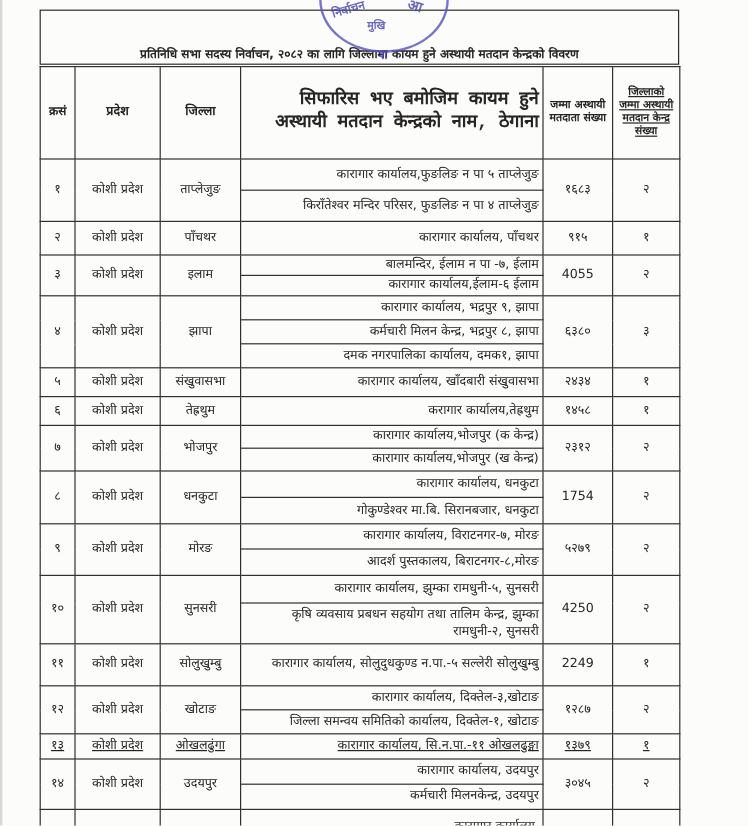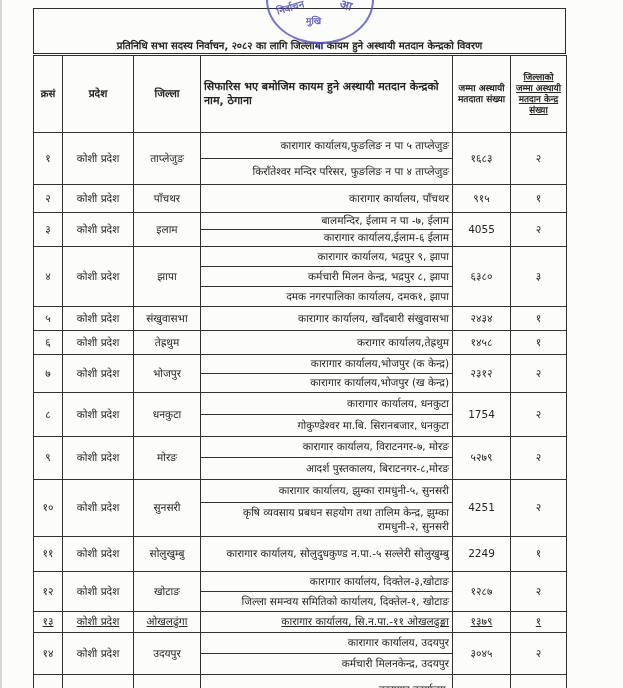--- a/index.html
+++ b/index.html
@@ -32,21 +32,21 @@
     font-size:10.5px;
   }
   table.doc td, table.doc th{
     border:1px solid #30302d;box-sizing:border-box;
     padding:1px 3px;overflow:hidden;vertical-align:middle;
     font-weight:normal;line-height:1.25;
   }
   table.doc{border:1.6px solid #2e2d2b;}
   th{font-weight:bold !important;text-align:center;}
   th.h-sn{font-size:10px;}
-  th.h-addr{text-align:left;font-size:11px;padding-left:5px;}
+  th.h-addr{text-align:right;font-size:15px;padding-left:5px;font-family:Liberation Mono, monospace;}
   th.h-voters{font-size:9px;line-height:1.3;}
   th.h-count{font-size:8.8px;line-height:1.3;text-decoration:underline;}
   td.c{text-align:center;}
   td.addr{text-align:right;padding-left:5px;}
   tr.partial td{vertical-align:top;}
   tr.partial .clip{padding-top:7px;line-height:12px;white-space:nowrap;}
 </style>
 </head>
 <body>
 
@@ -175,21 +175,21 @@
         <td rowspan="2" class="c">२</td>
       </tr>
       <tr style="height: 22px;">
         <td class="addr">आदर्श पुस्तकालय, बिराटनगर-८,मोरङ</td>
       </tr>
       <tr style="height: 23px;">
         <td rowspan="2" class="c">१०</td>
         <td rowspan="2" class="c">कोशी प्रदेश</td>
         <td rowspan="2" class="c">सुनसरी</td>
         <td class="addr">कारागार कार्यालय, झुम्का रामधुनी-५, सुनसरी</td>
-        <td rowspan="2" class="c">4251</td>
+        <td rowspan="2" class="c">4250</td>
         <td rowspan="2" class="c">२</td>
       </tr>
       <tr style="height: 34px;">
         <td class="addr">कृषि व्यवसाय प्रबधन सहयोग तथा तालिम केन्द्र, झुम्का रामधुनी-२, सुनसरी</td>
       </tr>
       <tr style="height: 35px;">
         <td class="c">११</td>
         <td class="c">कोशी प्रदेश</td>
         <td class="c">सोलुखुम्बु</td>
         <td class="addr">कारागार कार्यालय, सोलुदुधकुण्ड न.पा.-५ सल्लेरी सोलुखुम्बु</td>

